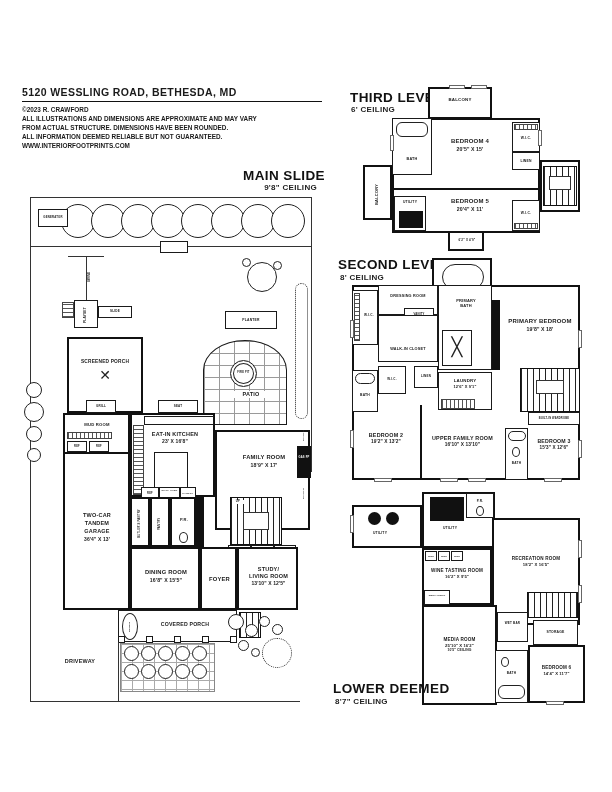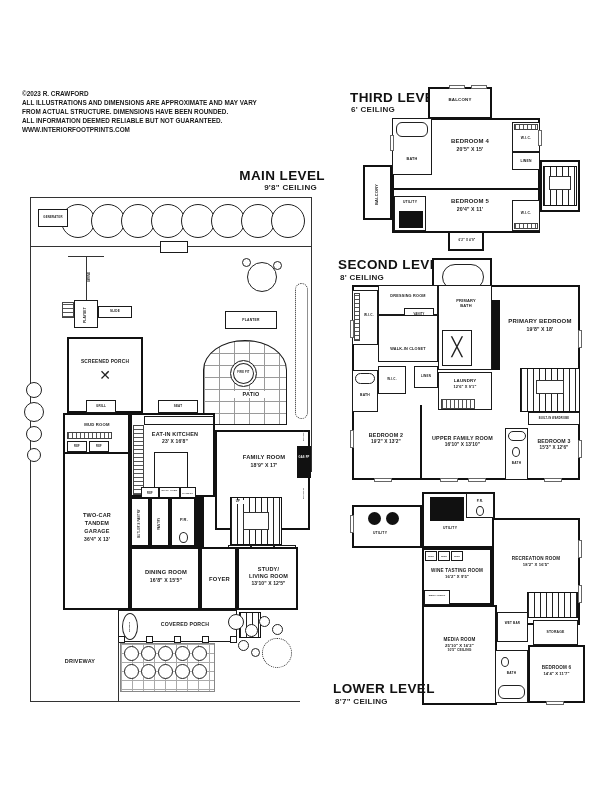--- a/index.html
+++ b/index.html
@@ -37,28 +37,29 @@
   .title { position:absolute; font-weight:bold; font-size:13.5px; letter-spacing:.4px; color:#111; }
   .subtitle { position:absolute; font-size:8px; font-weight:bold; color:#222; letter-spacing:.3px; }
   .cross { position:absolute; color:#222; font-weight:normal; text-align:center; }
 </style>
 </head>
 <body>
 
 <div class="page">
 
   <div class="abs" style="left:22px;top:86px;width:310px;">
+    <div style="font-size:10.5px;font-weight:bold;letter-spacing:.4px;border-bottom:1.5px solid #111;padding-bottom:3px;width:300px;">5120 WESSLING ROAD, BETHESDA, MD</div>
     <div style="font-size:6.4px;font-weight:bold;margin-top:4px;line-height:1.4;">©2023 R. CRAWFORD</div>
     <div style="font-size:6.4px;font-weight:bold;line-height:1.4;">ALL ILLUSTRATIONS AND DIMENSIONS ARE APPROXIMATE AND MAY VARY</div>
     <div style="font-size:6.4px;font-weight:bold;line-height:1.4;">FROM ACTUAL STRUCTURE. DIMENSIONS HAVE BEEN ROUNDED.</div>
     <div style="font-size:6.4px;font-weight:bold;line-height:1.4;">ALL INFORMATION DEEMED RELIABLE BUT NOT GUARANTEED.</div>
     <div style="font-size:6.4px;font-weight:bold;line-height:1.4;">WWW.INTERIORFOOTPRINTS.COM</div>
   </div>
 
-  <div class="title" style="left:225px;top:168px;width:100px;text-align:right;">MAIN LEVEL</div>
+  <div class="title" style="left:225px;top:168px;width:100px;text-align:right;">MAIN SLIDE</div>
   <div class="subtitle" style="left:225px;top:183px;width:92px;text-align:right;">9'8" CEILING</div>
 
   <div class="lh" style="left:30px;top:197px;width:282px;"></div>
   <div class="lv" style="left:30px;top:197px;height:505px;"></div>
   <div class="lv" style="left:311px;top:197px;height:275px;"></div>
   <div class="lh" style="left:30px;top:701px;width:270px;"></div>
   <div class="lh" style="left:30px;top:246px;width:282px;"></div>
 
   <div class="tree" style="left:61px;top:204px;width:34px;height:34px;"></div>
   <div class="tree" style="left:91px;top:204px;width:34px;height:34px;"></div>
@@ -444,16 +445,16 @@
   <div class="r1" style="left:495px;top:650px;width:33px;height:53px;">
     <div class="oval" style="left:5px;top:6px;width:8px;height:10px;"></div>
     <div class="lbl" style="left:2px;top:20px;width:27px;font-size:3.2px;">BATH</div>
     <div class="tub" style="left:2px;top:34px;width:27px;height:14px;"></div>
   </div>
   <div class="win" style="left:578px;top:540px;width:4px;height:18px;"></div>
   <div class="win" style="left:578px;top:585px;width:4px;height:18px;"></div>
   <div class="win" style="left:546px;top:701px;width:18px;height:4px;"></div>
   <div class="win" style="left:350px;top:515px;width:4px;height:18px;"></div>
 
-  <div class="title" style="left:333px;top:681px;">LOWER LEVEL</div>
+  <div class="title" style="left:333px;top:681px;">LOWER DEEMED</div>
   <div class="subtitle" style="left:335px;top:697px;">8'7" CEILING</div>
 
 </div>
 
 </body></html>

